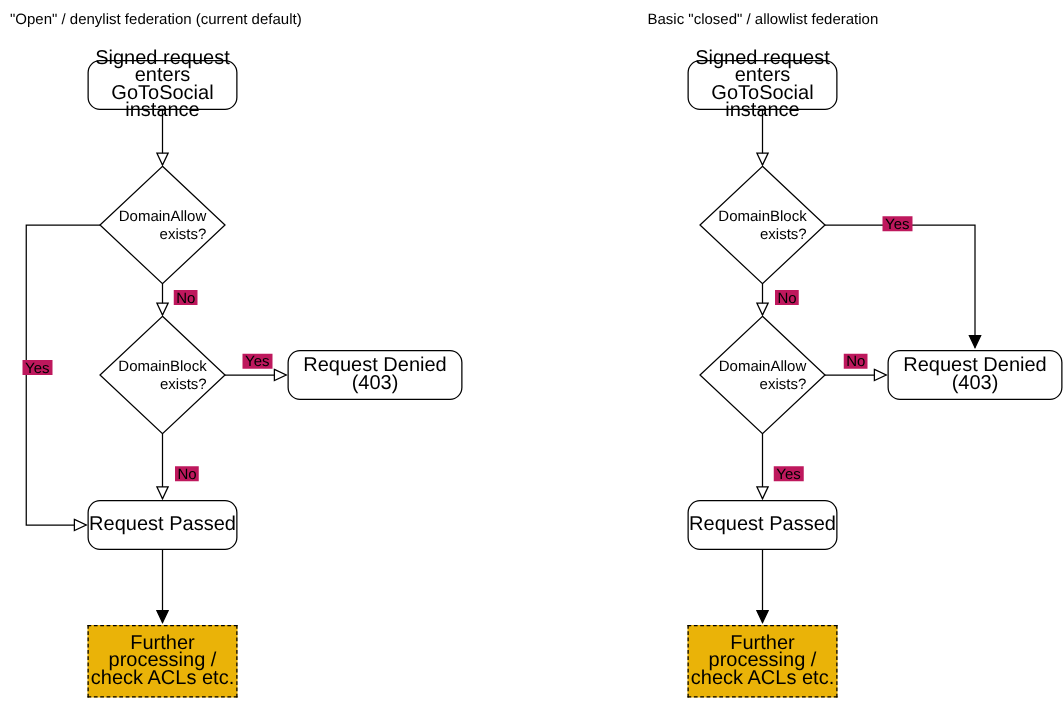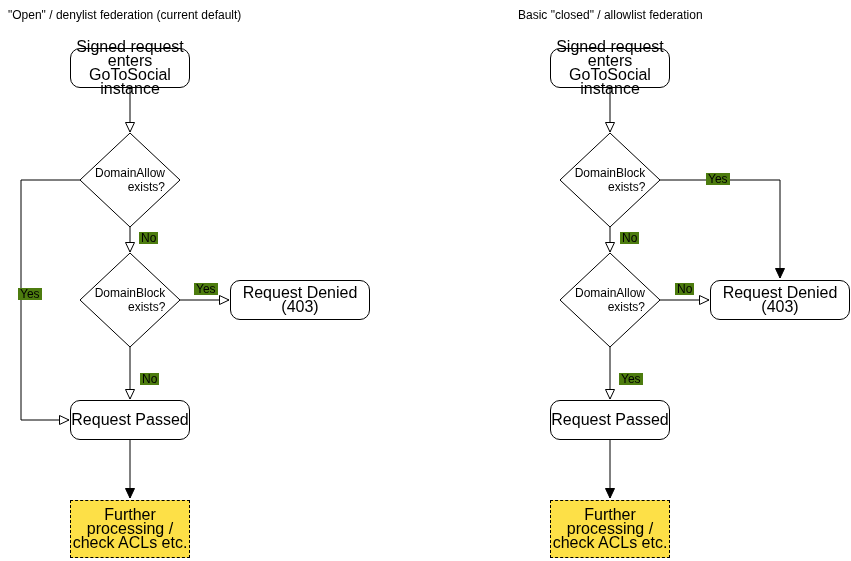--- a/index.html
+++ b/index.html
@@ -36,39 +36,39 @@
     align-items: center;
     justify-content: center;
     text-align: center;
     background: #ffffff;
     border: 1px solid #000000;
     font-size: 16px;
     line-height: 14px;
     white-space: pre-line;
   }
   .rounded { border-radius: 10px; }
-  .dashed  { border: 1px dashed #000000; background: #fde047; }
+  .dashed  { border: 1px dashed #000000; background: #eab308; }
   .diamond-text {
     position: absolute;
     box-sizing: border-box;
     display: flex;
     align-items: center;
     justify-content: center;
     text-align: right;
     font-size: 12px;
     line-height: 14px;
     white-space: pre-line;
     background: transparent;
     pointer-events: none;
   }
   .edge-label {
     position: absolute;
     font-size: 12px;
     line-height: 12px;
-    background: #4d7c0f;
+    background: #be185d;
     padding: 0 2px;
     white-space: pre;
   }
 </style>
 </head>
 <body>
 
 <div id="canvas">
 
   <svg id="edges-layer" width="851" height="561" viewBox="0 0 851 561" xmlns="http://www.w3.org/2000/svg">

